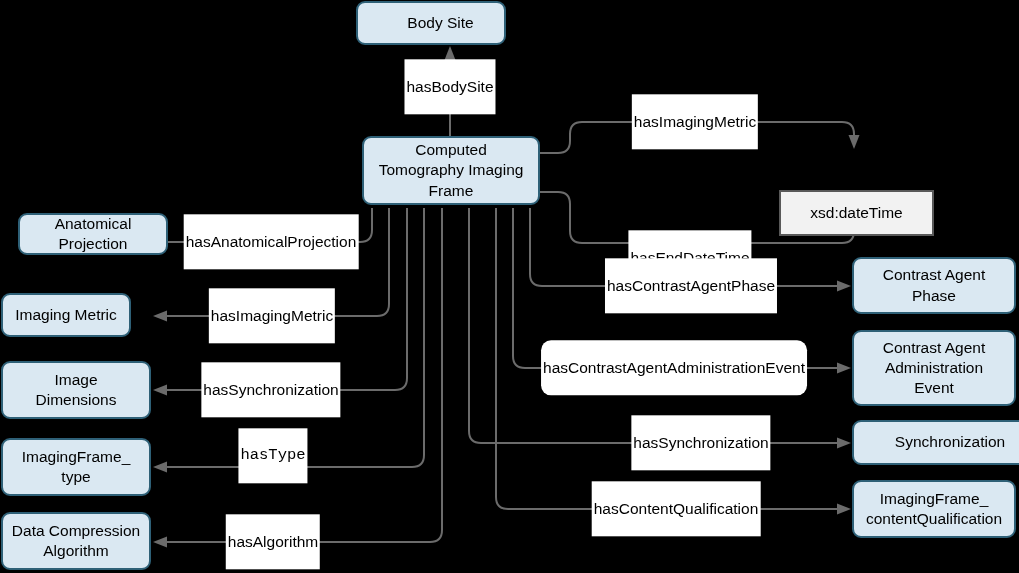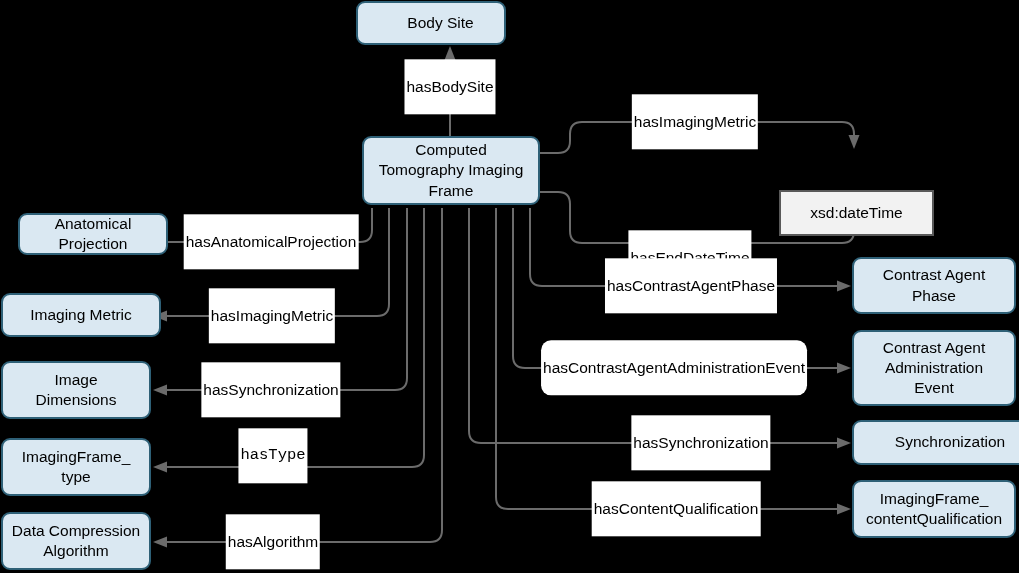--- a/index.html
+++ b/index.html
@@ -102,21 +102,21 @@
 
 <div class="cnode" style="left:362px; top:136px; width:178px; height:69px;">Computed
 Tomography Imaging
 Frame</div>
 
 <div class="cnode dtype" style="left:779px; top:150px; width:155px; height:46px;margin-top:40px;">xsd:dateTime</div>
 
 <div class="cnode" style="left:1px; top:213px; width:150px; height:42px;margin-left:17px;">Anatomical
 Projection</div>
 
-<div class="cnode" style="left:1px; top:293px; width:160px; height:44px;">Imaging Metric</div>
+<div class="cnode" style="left:1px; top:293px; width:130px; height:44px;">Imaging Metric</div>
 
 <div class="cnode" style="left:1px; top:361px; width:150px; height:58px;">Image
 Dimensions</div>
 
 <div class="cnode" style="left:1px; top:438px; width:150px; height:58px;">ImagingFrame_
 type</div>
 
 <div class="cnode" style="left:1px; top:512px; width:150px; height:58px;">Data Compression
 Algorithm</div>
 

